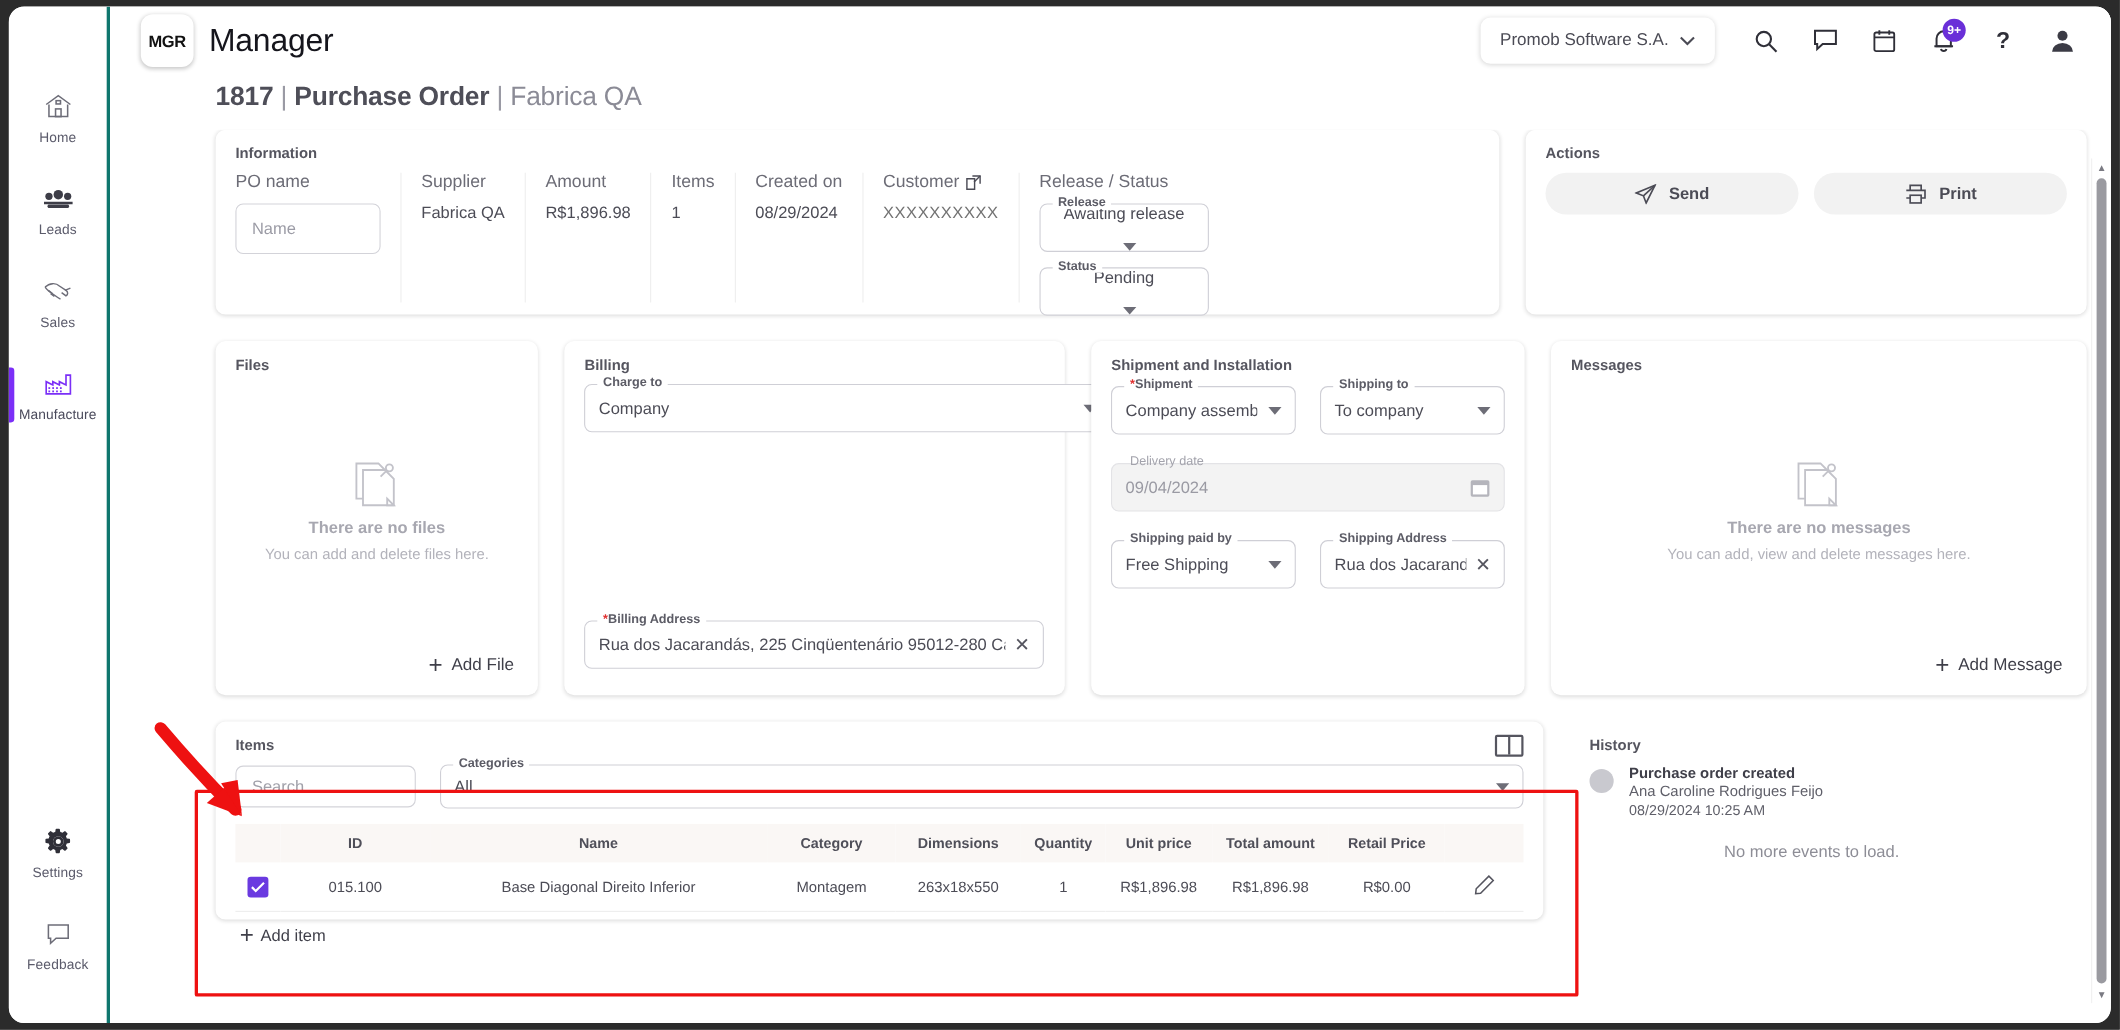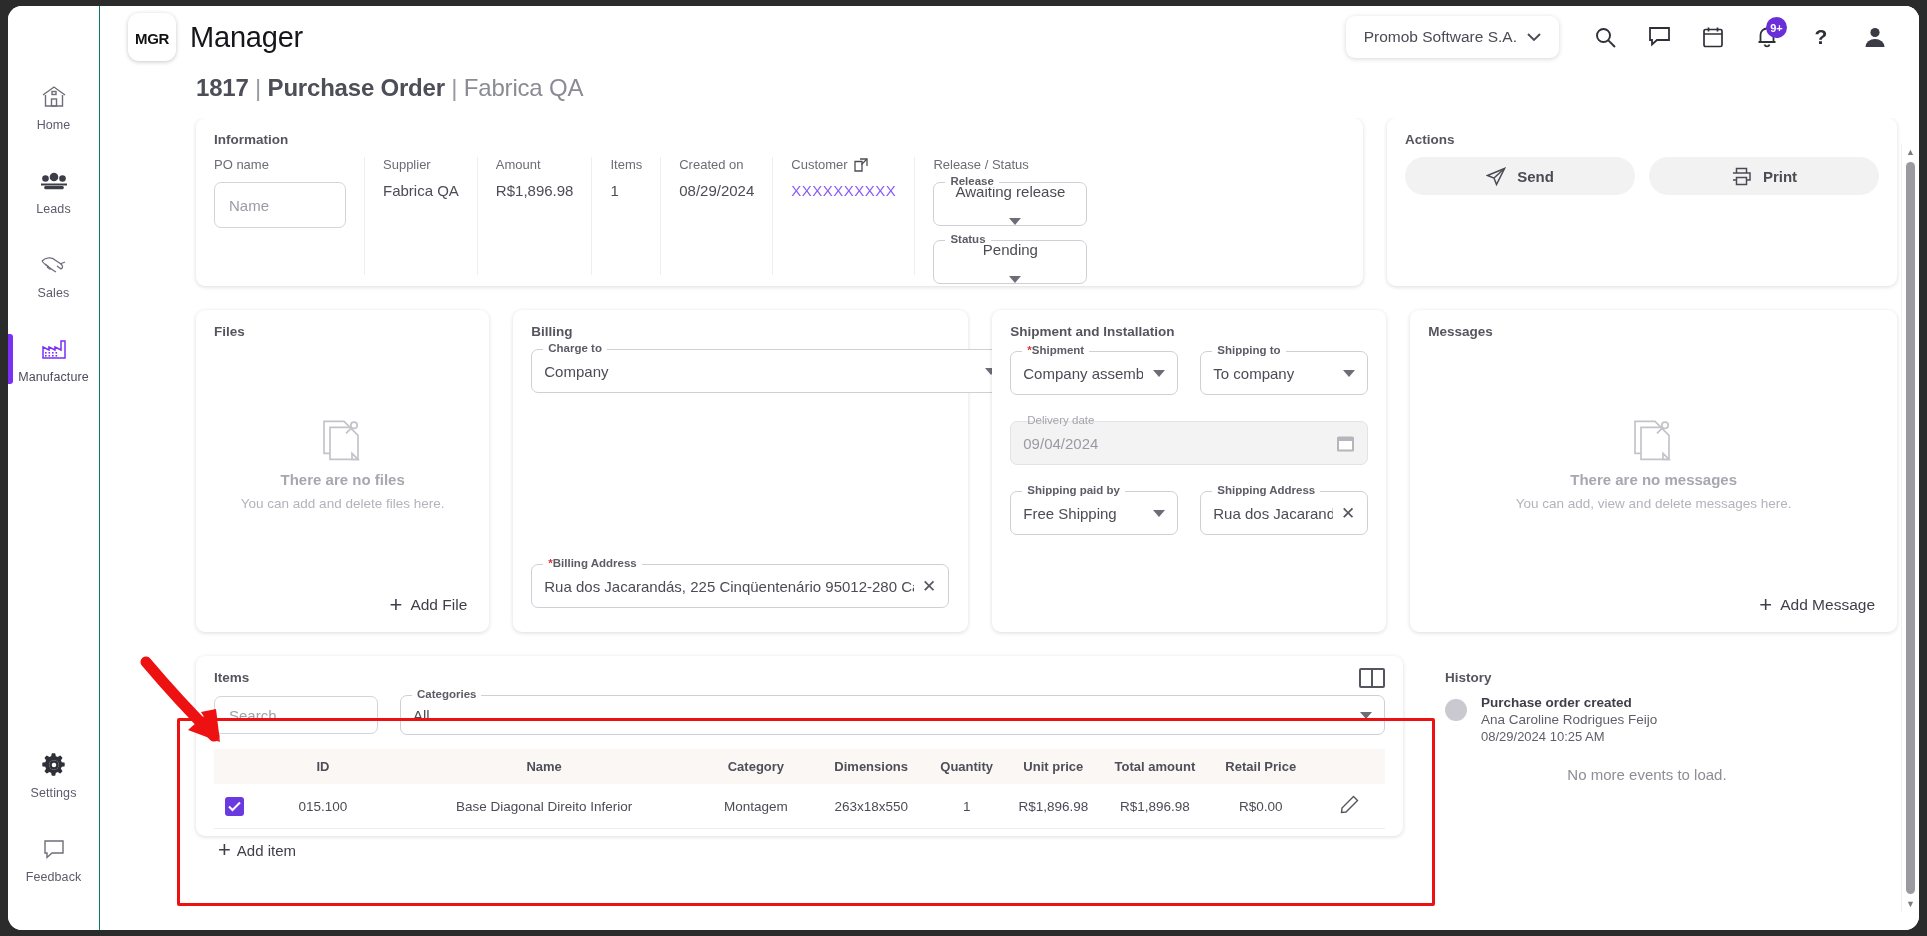--- a/index.html
+++ b/index.html
@@ -18,21 +18,21 @@
     overflow: hidden;
     display: flex;
   }
 
   
   .sidebar {
     width: 92px;
     min-width: 92px;
     height: 100%;
     background: #ffffff;
-    border-right: 1px solid #0f766e;
+    border-right: 3px solid #0f766e;
     display: flex;
     flex-direction: column;
     padding-top: 62px;
     position: relative;
   }
   .nav-item {
     position: relative;
     height: 78px;
     display: flex;
     flex-direction: column;
@@ -176,23 +176,23 @@
   
   .info-card { width: 1215px; height: 168px; }
   .info-grid { display: flex; height: 118px; }
   .info-col {
     padding: 0 18px;
     border-right: 1px solid #eeeeee;
     min-width: 0;
   }
   .info-col:first-child { padding-left: 0; }
   .info-col:last-child { border-right: none; }
-  .info-label { font-size: 13px; color: #6c6c76; margin-bottom: 10px; white-space: nowrap; display:flex; align-items:center; gap:6px;}
+  .info-label { font-size: 16px; color: #6c6c76; margin-bottom: 10px; white-space: nowrap; display:flex; align-items:center; gap:6px;}
   .info-value { font-size: 15px; color: #4c4c56; white-space: nowrap; }
-  .info-value.placeholderish { color: #8b5cf6; letter-spacing: .5px; }
+  .info-value.placeholderish { color: #737373; letter-spacing: .5px; }
 
   .po-input {
     width: 132px; height: 46px;
     border: 1px solid #d3d3d9;
     border-radius: 7px;
     padding: 0 14px;
     font-size: 15px;
     color: #4c4c56;
     font-family: inherit;
     outline: none;

